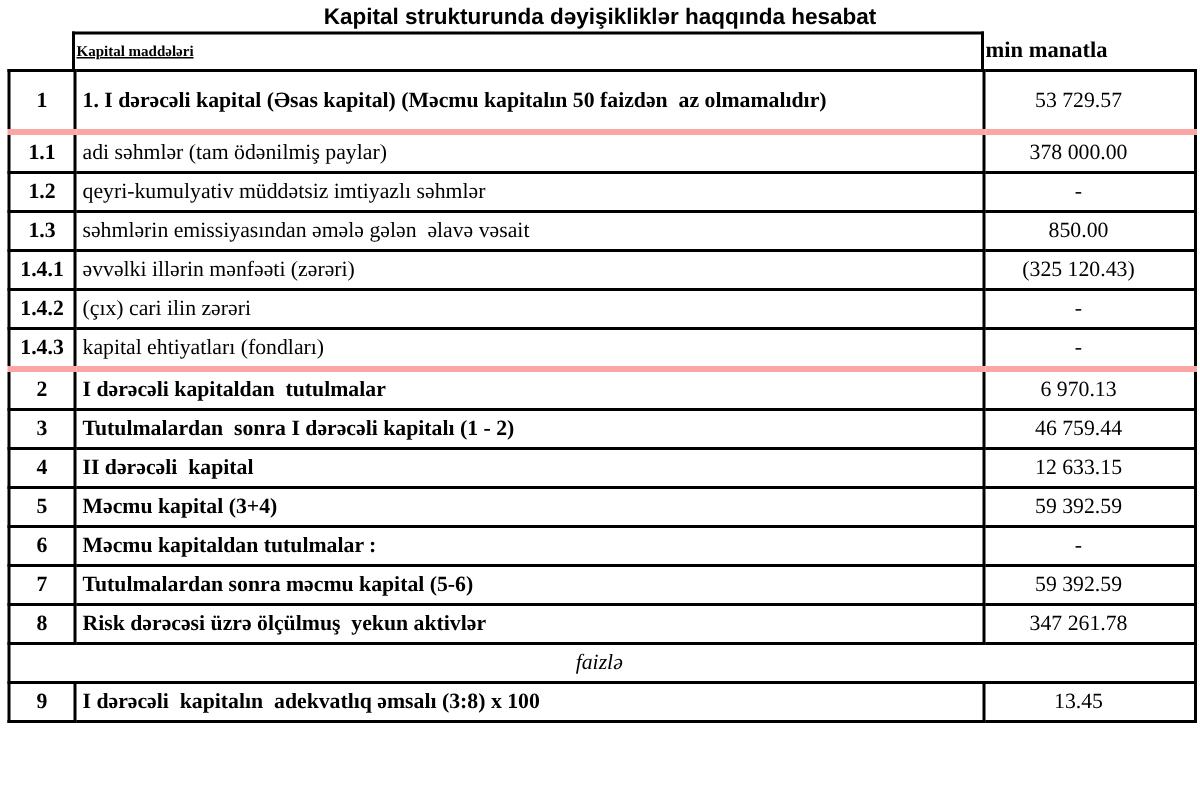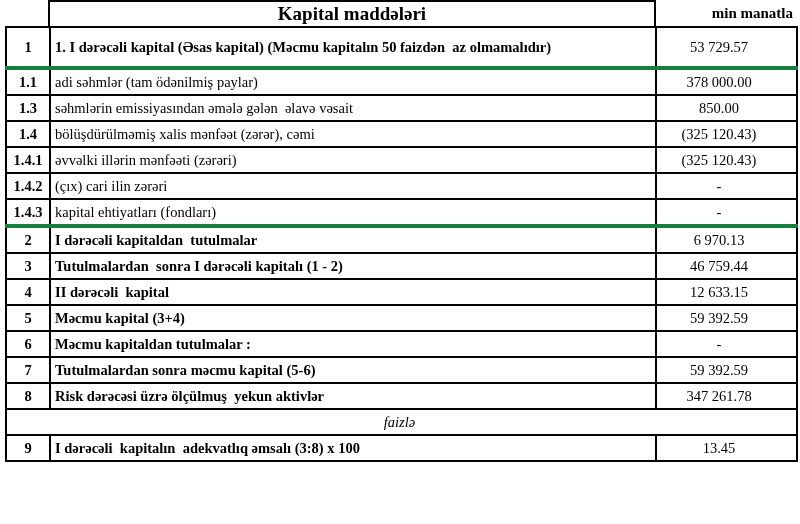--- a/index.html
+++ b/index.html
@@ -28,60 +28,61 @@
     margin-left: 5px;
   }
   col.c-num  { width: 44px; }
   col.c-item { width: 606px; }
   col.c-val  { width: 141px; }
 
   table.hdr td { height: 21px; vertical-align: middle; }
   td.hdr-items {
     border: 2px solid #000;
     border-bottom: none;
-    text-align: center;
     font-weight: bold;
-    font-size: 19px;
+    font-size: 10px;
+    text-decoration: underline;
   }
   td.hdr-unit {
-    text-align: right;
+    text-align: left;
     font-weight: bold;
     font-size: 15px;
     padding-right: 3px;
   }
 
   table.body { border: 2px solid #000; }
   table.body td {
     border: 2px solid #000;
     height: 22px;
     vertical-align: middle;
     font-size: 14.5px;
     overflow: hidden;
   }
   td.num  { text-align: center; font-weight: bold; font-size: 13.5px; }
   td.item { padding-left: 4px; white-space: pre; }
   td.val  { text-align: center; padding-right: 16px; white-space: pre; margin-left: 20px; }
   tr.main td.item { font-weight: bold; }
   tr.row1 td { height: 36px; }
-  tr.sect td { border-top: 4px solid #15803d; }
+  tr.sect td { border-top: 4px solid #fca5a5; }
   td.unitcell {
     text-align: center;
     font-style: italic;
     padding-right: 5px;
     height: 17px;
     border-top: 4px solid #000;
     border-bottom: 4px solid #000;
     font-size: 14.5px;
   }
 </style>
 </head>
 <body>
 
 <div class="page">
 
+  <div class="doc-title">Kapital strukturunda dəyişikliklər haqqında hesabat</div>
 
   <table class="hdr">
     <colgroup>
         <col class="c-num">
         <col class="c-item">
         <col class="c-val">
       </colgroup>
     <tbody>
         <tr>
       <td></td>
@@ -104,28 +105,28 @@
       <td class="item">1. I dərəcəli kapital (Əsas kapital) (Məcmu kapitalın 50 faizdən  az olmamalıdır)</td>
       <td class="val">53 729.57</td>
     </tr>
 
     <tr class="sub sect">
       <td class="num">1.1</td>
       <td class="item">adi səhmlər (tam ödənilmiş paylar)</td>
       <td class="val">378 000.00</td>
     </tr>
     <tr class="sub">
+      <td class="num">1.2</td>
+      <td class="item">qeyri-kumulyativ müddətsiz imtiyazlı səhmlər</td>
+      <td class="val">-</td>
+    </tr>
+    <tr class="sub">
       <td class="num">1.3</td>
       <td class="item">səhmlərin emissiyasından əmələ gələn  əlavə vəsait</td>
       <td class="val">850.00</td>
-    </tr>
-    <tr class="sub">
-      <td class="num">1.4</td>
-      <td class="item">bölüşdürülməmiş xalis mənfəət (zərər), cəmi</td>
-      <td class="val">(325 120.43)</td>
     </tr>
     <tr class="sub">
       <td class="num">1.4.1</td>
       <td class="item">əvvəlki illərin mənfəəti (zərəri)</td>
       <td class="val">(325 120.43)</td>
     </tr>
     <tr class="sub">
       <td class="num">1.4.2</td>
       <td class="item">(çıx) cari ilin zərəri</td>
       <td class="val">-</td>

